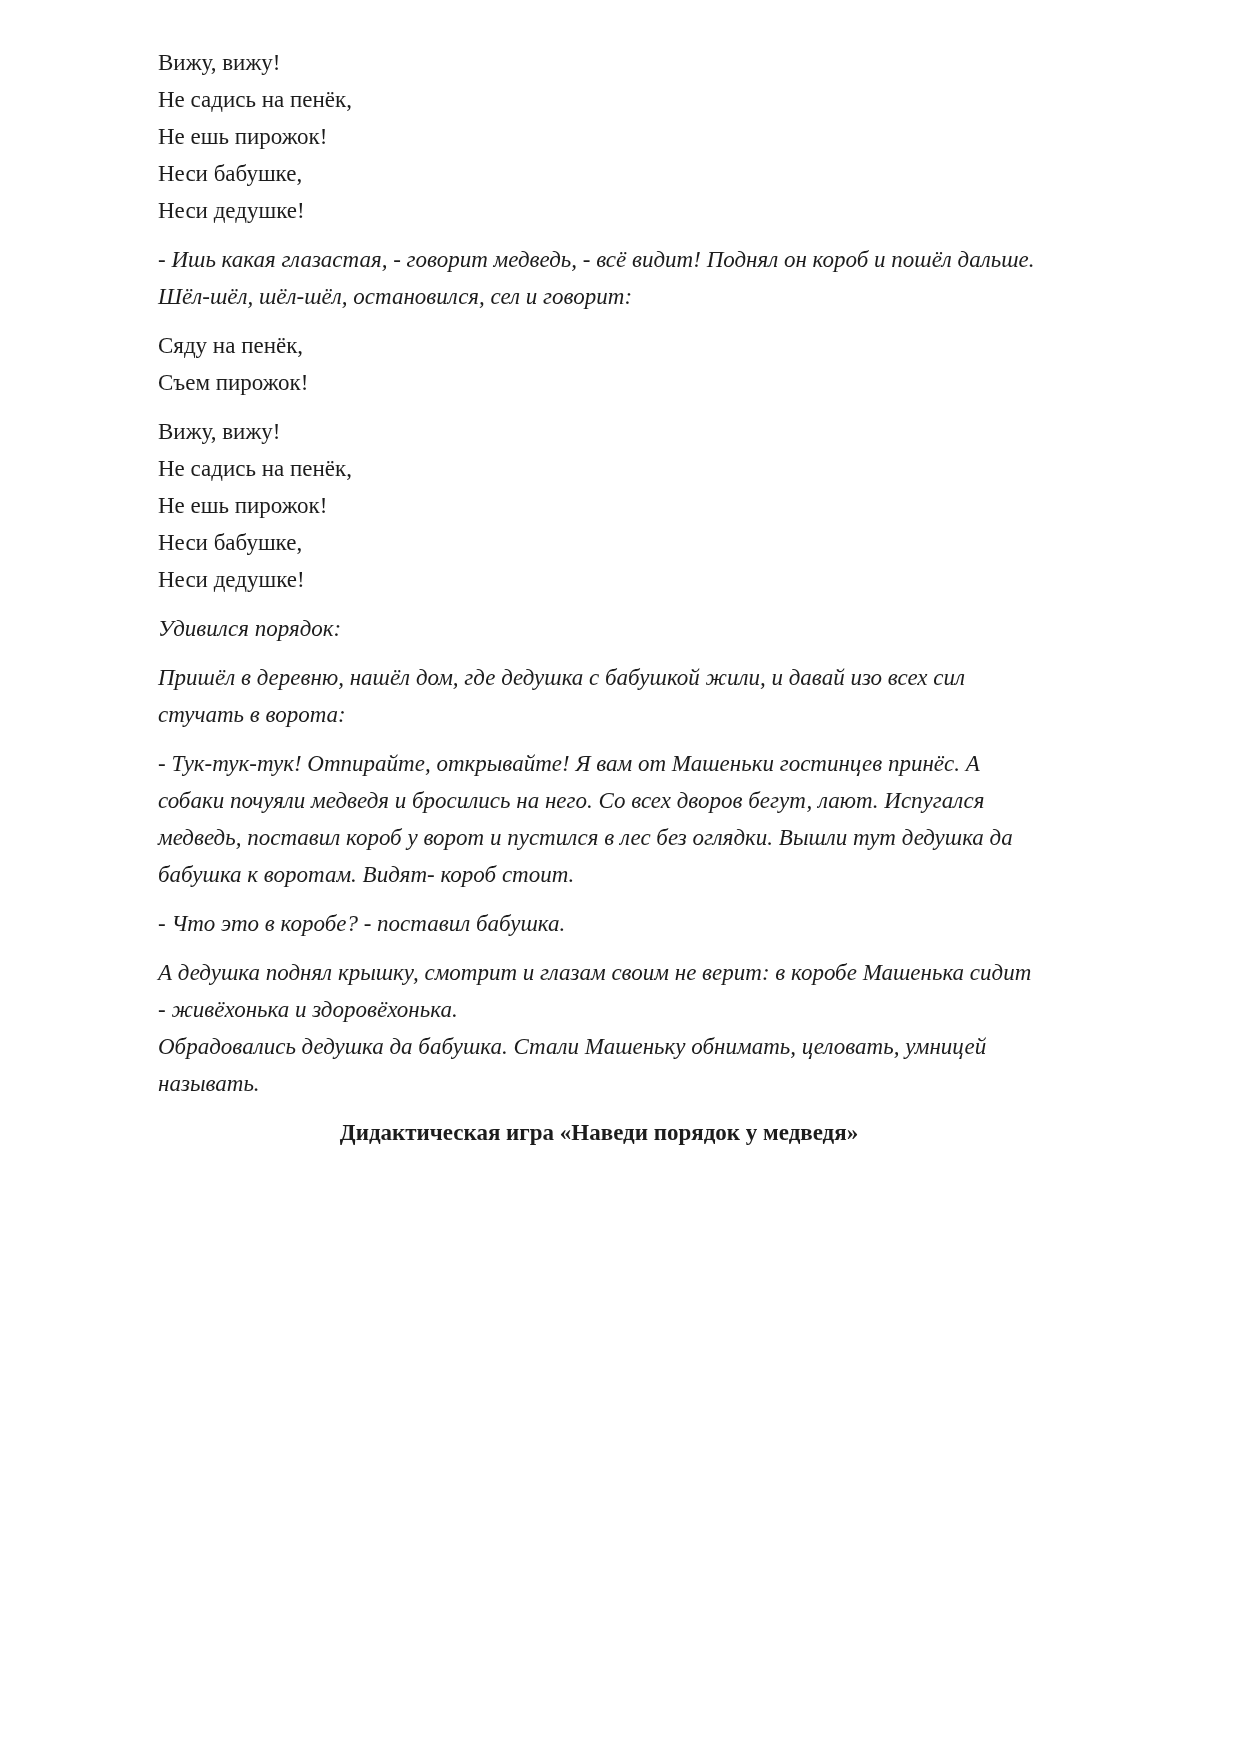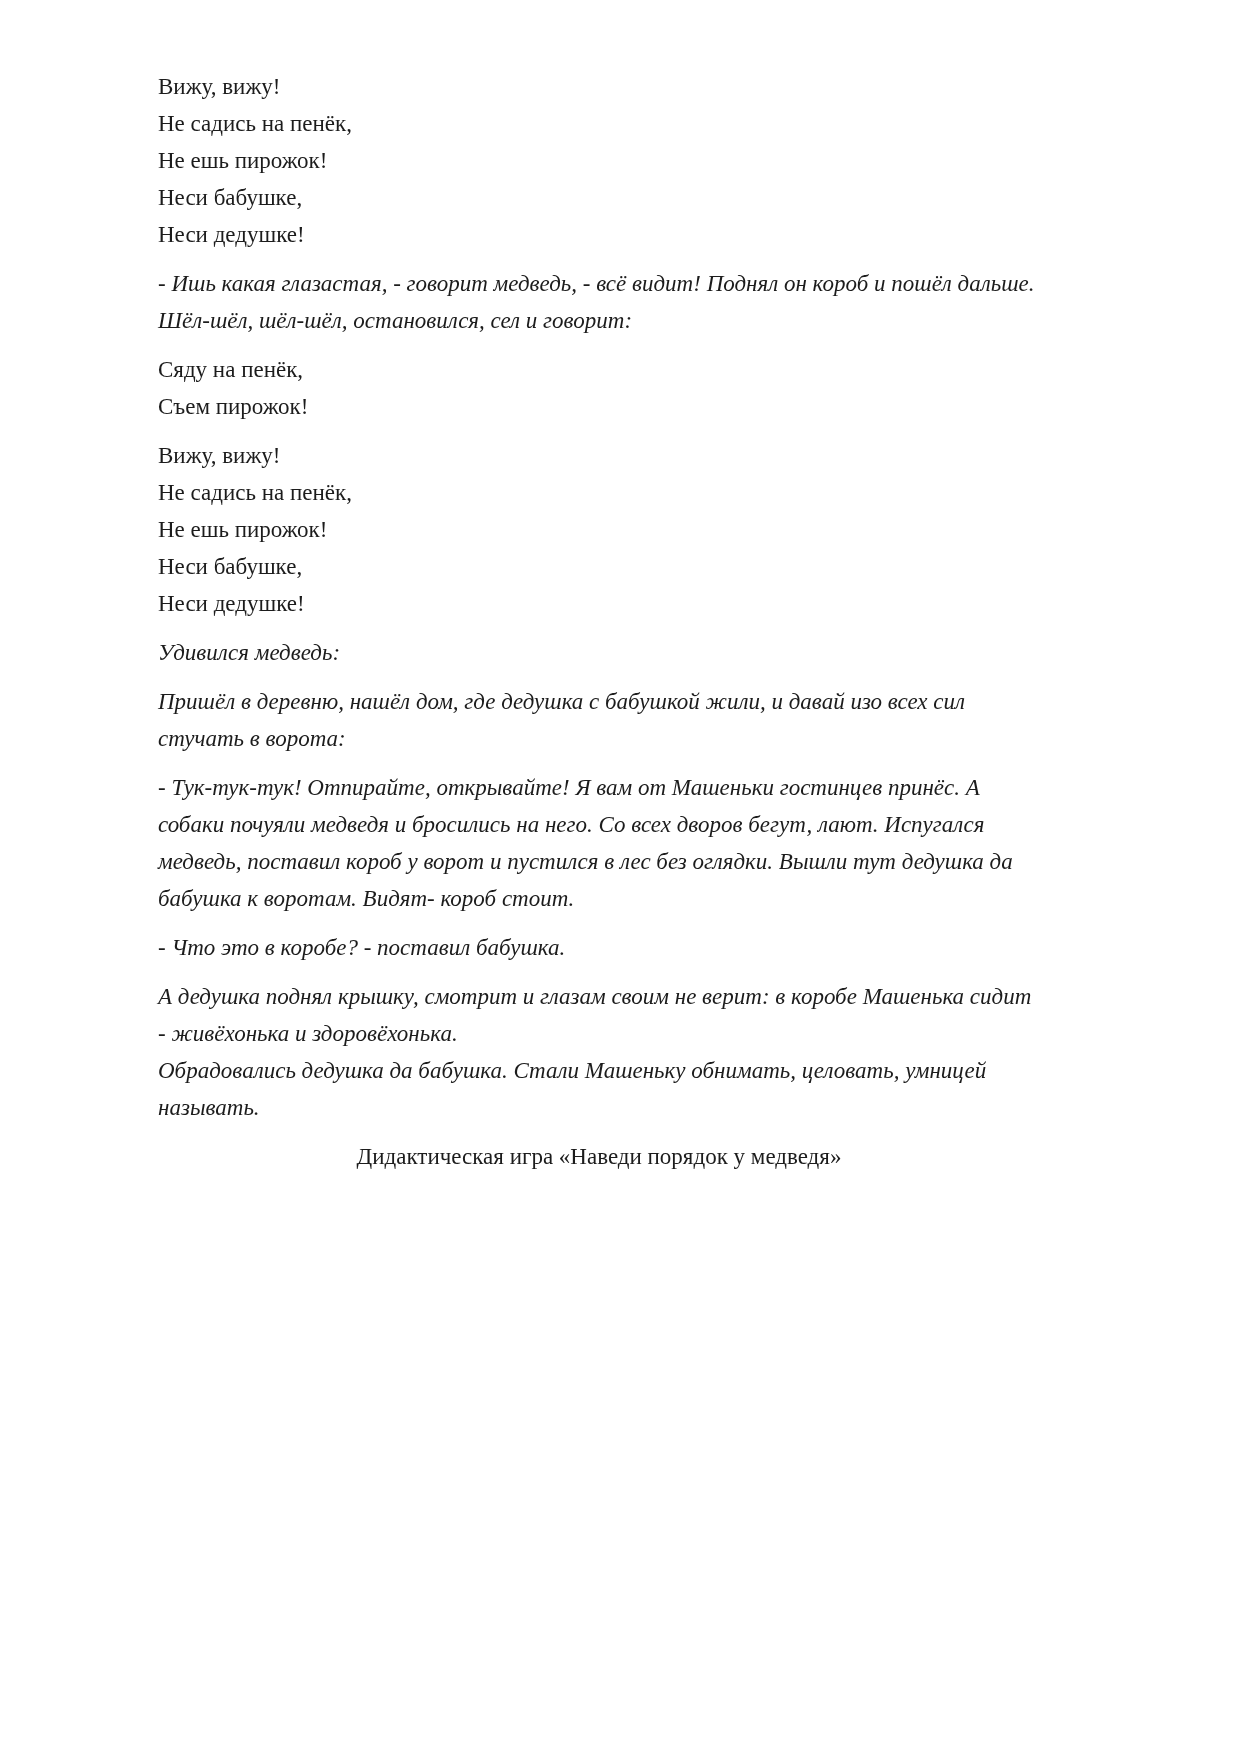--- a/index.html
+++ b/index.html
@@ -10,35 +10,35 @@
   .doc-page {
     position: relative;
     width: 1240px;
     height: 1754px;
     box-sizing: border-box;
     background: #ffffff;
     color: #1c1c1c;
     font-family: "Liberation Serif", "DejaVu Serif", serif;
     font-size: 23px;
     line-height: 37px;
-    padding: 68px 200px 90px 158px;
+    padding: 44px 200px 90px 158px;
     overflow: hidden;
   }
   .block {
     margin: 0 0 12px 0;
     white-space: pre-line;
     text-align: left;
     font-style: italic;
   }
   .verse {
     margin: 0 0 12px 0;
     white-space: pre-line;
   }
   .heading {
-    font-weight: normal;
+    font-weight: bold;
     text-align: center;
     margin: 2px 0 14px 0;
     white-space: pre-line;
   }
 </style>
 </head>
 <body>
 
 <div class="doc-page">
   <p class="verse">Вижу, вижу!
@@ -47,20 +47,20 @@
 Неси бабушке,
 Неси дедушке!</p>
   <p class="block">- Ишь какая глазастая, - говорит медведь, - всё видит! Поднял он короб и пошёл дальше. Шёл-шёл, шёл-шёл, остановился, сел и говорит:</p>
   <p class="verse">Сяду на пенёк,
 Съем пирожок!</p>
   <p class="verse">Вижу, вижу!
 Не садись на пенёк,
 Не ешь пирожок!
 Неси бабушке,
 Неси дедушке!</p>
-  <p class="block">Удивился медведь:</p>
+  <p class="block">Удивился порядок:</p>
   <p class="block">Пришёл в деревню, нашёл дом, где дедушка с бабушкой жили, и давай изо всех сил стучать в ворота:</p>
   <p class="block">- Тук-тук-тук! Отпирайте, открывайте! Я вам от Машеньки гостинцев принёс. А собаки почуяли медведя и бросились на него. Со всех дворов бегут, лают. Испугался медведь, поставил короб у ворот и пустился в лес без оглядки. Вышли тут дедушка да бабушка к воротам. Видят- короб стоит.</p>
   <p class="block">- Что это в коробе? - поставил бабушка.</p>
   <p class="block">А дедушка поднял крышку, смотрит и глазам своим не верит: в коробе Машенька сидит - живёхонька и здоровёхонька.
 Обрадовались дедушка да бабушка. Стали Машеньку обнимать, целовать, умницей называть.</p>
   <p class="heading">Дидактическая игра «Наведи порядок у медведя»</p>
 </div>
 
 </body></html>

